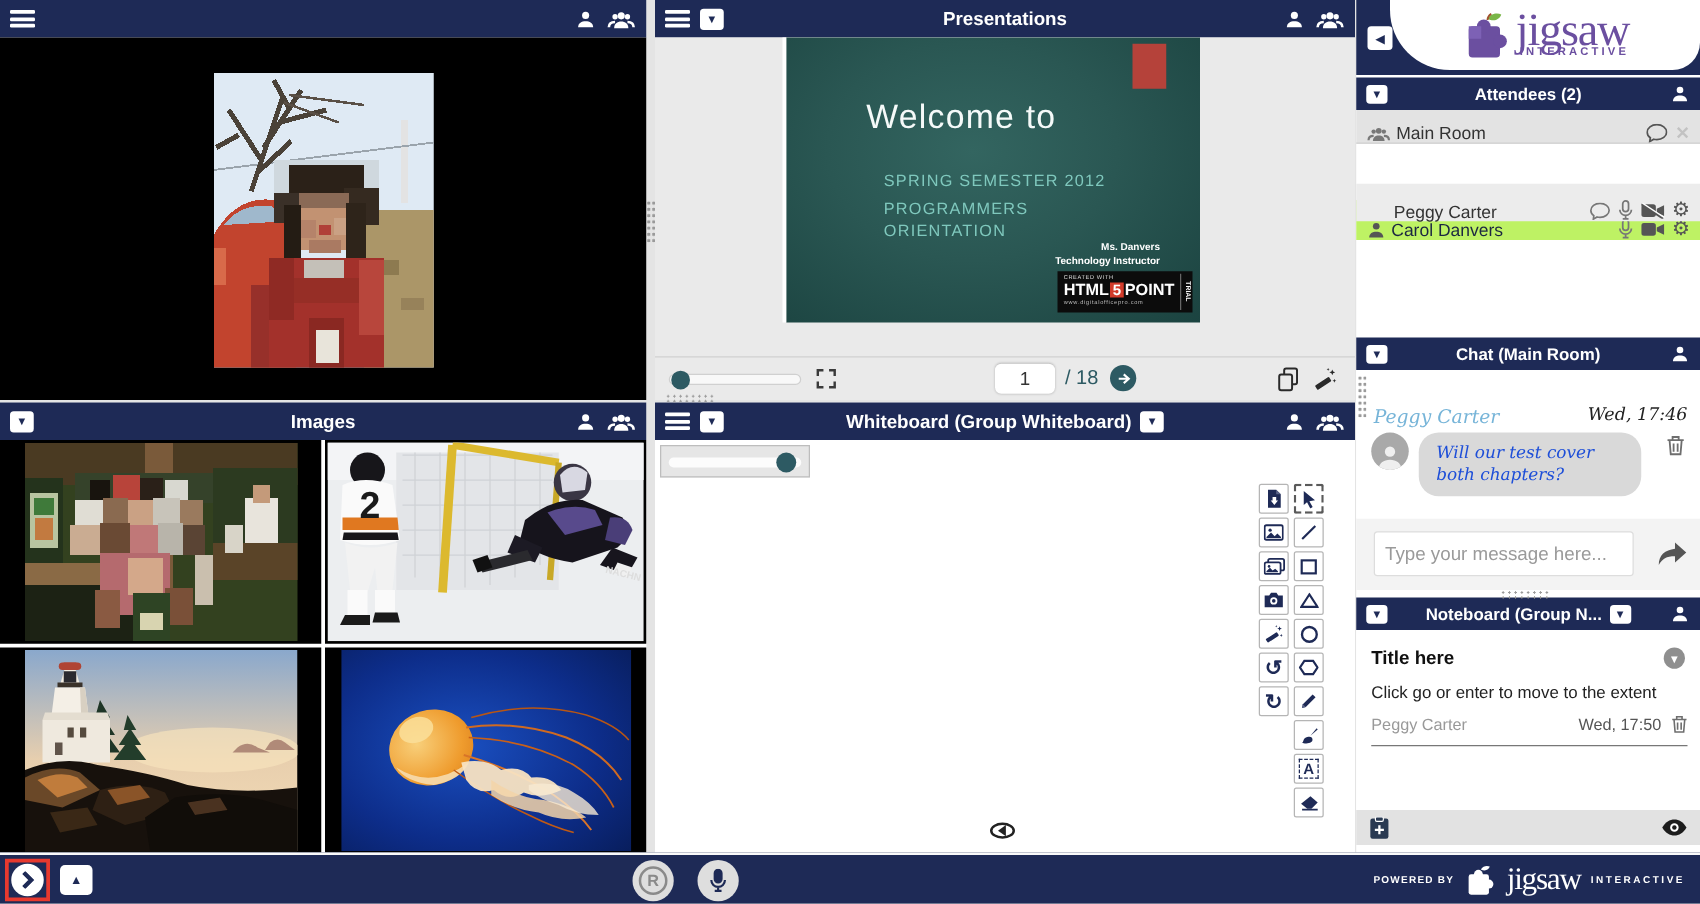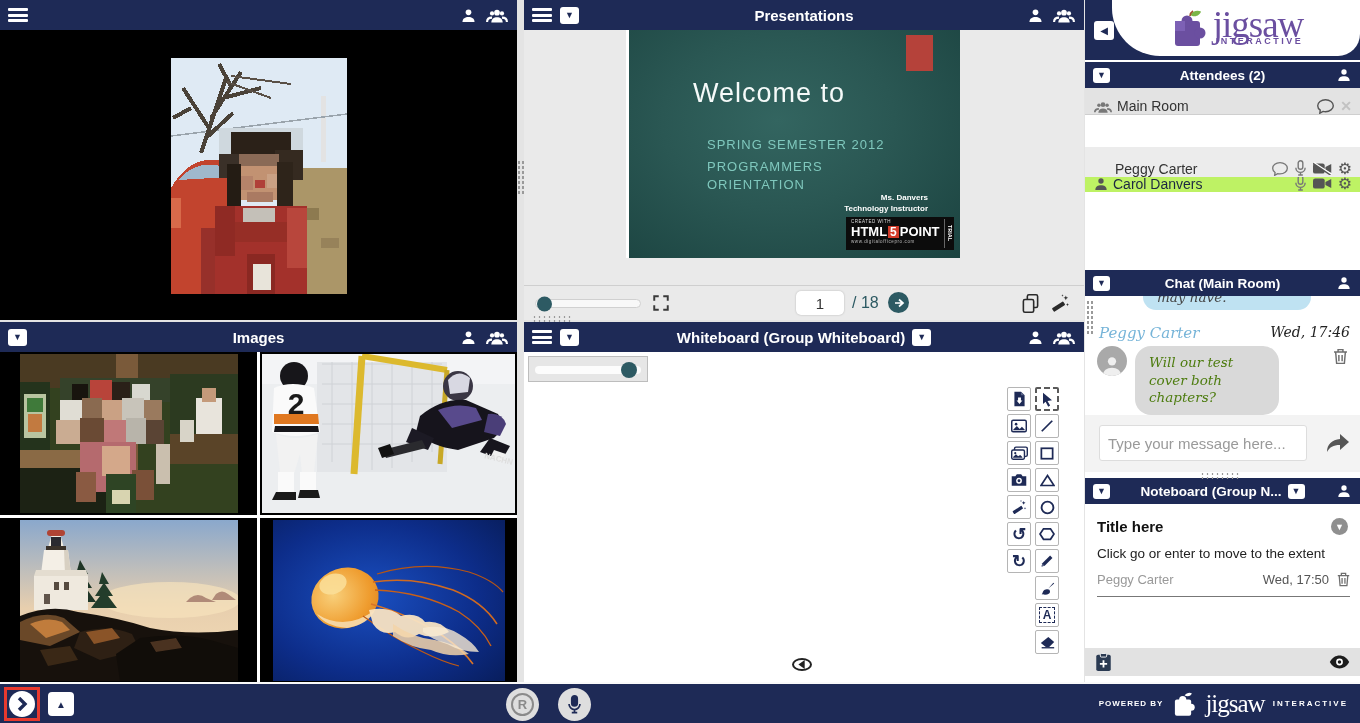--- a/index.html
+++ b/index.html
@@ -107,22 +107,22 @@
 
   .chatbody { position:absolute; left:0; right:0; top:296px; height:119px; background:#fff; overflow:hidden; }
   .bubble-clip { position:absolute; left:58px; top:-12px; width:168px; background:#bfe2f2; border-radius:14px; padding:5px 14px;
                  font-family:"DejaVu Serif", serif; font-style:italic; font-size:13.5px; color:#444; }
   .chat-meta { position:absolute; left:14px; top:28px; right:10px; display:flex; justify-content:space-between;
                font-family:"DejaVu Serif", serif; font-style:italic; }
   .chat-author { color:#76b4d8; font-size:15px; }
   .chat-time { color:#222; font-size:14px; }
   .chat-avatar { position:absolute; left:12px; top:50px; width:30px; height:30px; border-radius:50%; background:#a9a9a9;
                  display:flex; align-items:flex-end; justify-content:center; overflow:hidden; }
-  .bubble-gray { position:absolute; left:50px; top:50px; width:144px; background:#d9d9d9; border-radius:16px; padding:8px 14px;
-                 font-family:"DejaVu Serif", serif; font-style:italic; font-size:13.5px; color:#4d7c0f; line-height:1.3; }
+  .bubble-gray { position:absolute; left:50px; top:50px; width:178px; background:#d9d9d9; border-radius:16px; padding:8px 14px;
+                 font-family:"DejaVu Serif", serif; font-style:italic; font-size:13.5px; color:#1d4ed8; line-height:1.3; }
   .chat-trash { position:absolute; right:12px; top:52px; color:#6e6e6e; cursor:pointer; }
   .chat-inputzone { position:absolute; left:0; right:0; top:415px; height:57px; background:#f3f3f3; }
   .chat-input { position:absolute; left:14px; top:10px; width:208px; height:36px; border:1px solid #ddd; border-radius:3px;
                 background:#fff; font-size:15px; color:#333; padding:0 8px; }
   .chat-input::placeholder { color:#9a9a9a; }
   .sendbtn { position:absolute; right:10px; top:18px; color:#555; cursor:pointer; }
 
   .notebody { position:absolute; left:0; right:0; top:504px; height:144px; background:#fff; }
   .note-title { position:absolute; left:12px; top:14px; font-size:15px; font-weight:bold; color:#111; }
   .note-expand { position:absolute; right:12px; top:14px; width:17px; height:17px; border-radius:50%; background:#8f8f8f;
@@ -717,21 +717,20 @@
       <div class="title">Chat (Main Room)</div>
       <div class="hgroup-r">
         <svg width="16" height="16" viewBox="0 0 24 24" fill="#fff">
             <circle cx="12" cy="7.5" r="4"></circle>
             <path d="M3.5 21c0-5 4-7 8.5-7s8.5 2 8.5 7z"></path>
           </svg>
       </div>
     </div>
 
     <div class="chatbody">
-      <div class="bubble-clip"><span>may have.</span></div>
       <div class="chat-meta">
         <span class="chat-author">Peggy Carter</span>
         <span class="chat-time">Wed, 17:46</span>
       </div>
       <div class="chat-avatar">
         <svg width="22" height="22" viewBox="0 0 24 24" fill="#efefef">
             <circle cx="12" cy="8" r="4.5"></circle>
             <path d="M2 24c0-6 4.5-9 10-9s10 3 10 9z"></path>
           </svg>
       </div>

